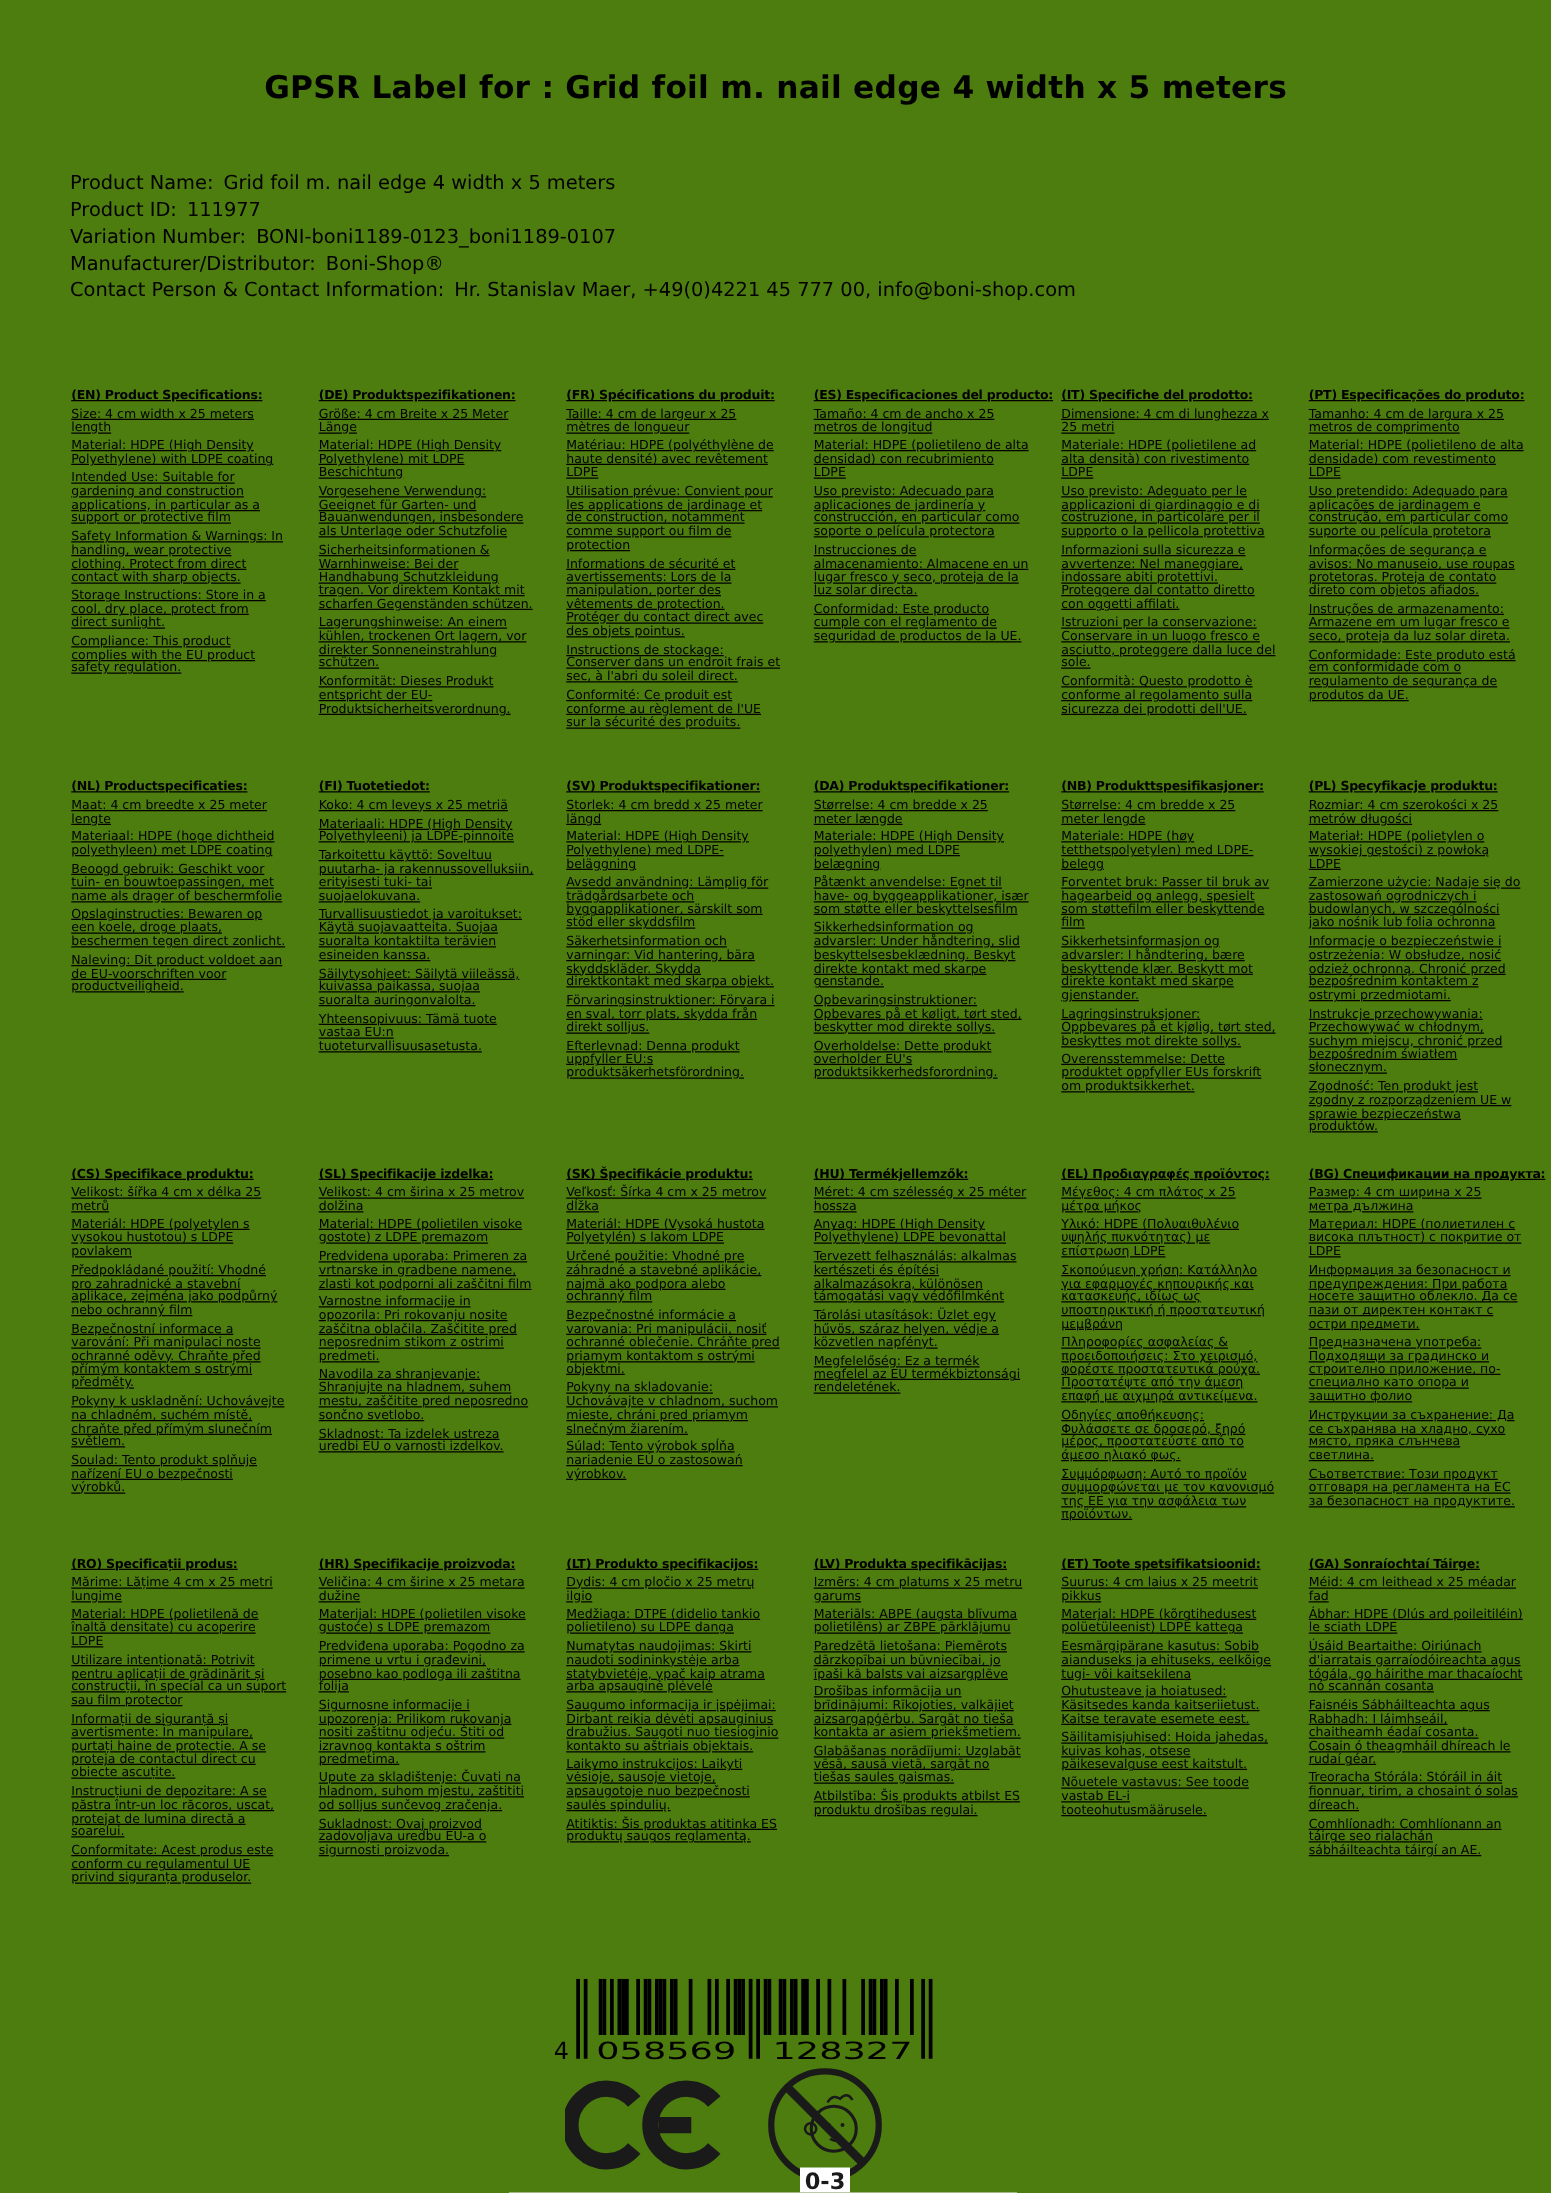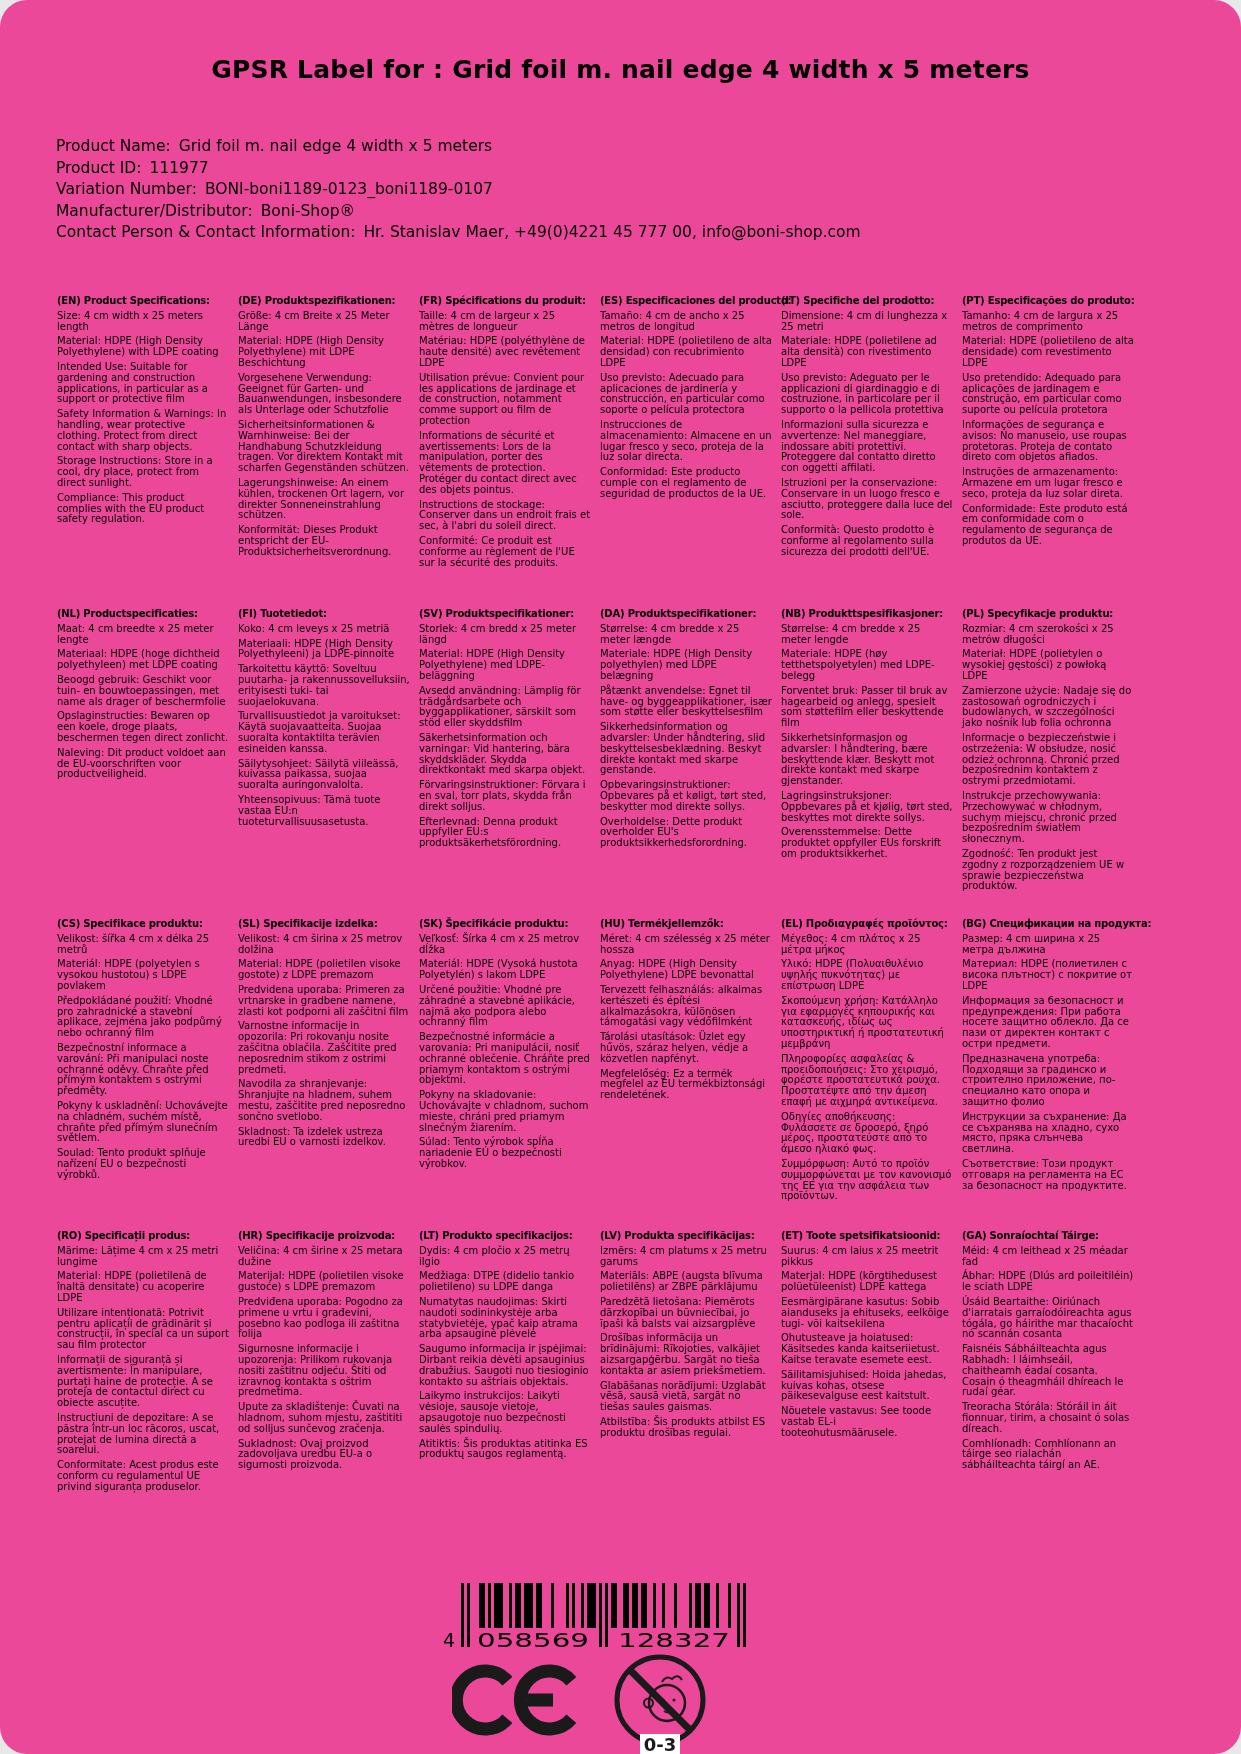--- a/index.html
+++ b/index.html
@@ -1,25 +1,25 @@
 <!DOCTYPE html>
 <html><head>
 <meta charset="utf-8">
 <style>
   html,body{margin:0;padding:0;background:#e8e8e8;}
-  .page{position:relative;width:1241px;height:1754px;margin:0 auto;background:#ec4899;color:#000;
-        font-family:"DejaVu Sans","Liberation Sans",sans-serif;overflow:hidden;border-radius:27px;}
+  .page{position:relative;width:1241px;height:1754px;margin:0 auto;background:#4d7c0f;color:#000;
+        font-family:"DejaVu Sans","Liberation Sans",sans-serif;overflow:hidden;}
   .title{position:absolute;top:55px;left:0;width:100%;text-align:center;
          font-size:25px;font-weight:bold;letter-spacing:.2px;}
   .info{position:absolute;left:56px;top:136px;font-size:15.5px;line-height:21.5px;}
   .info-row{white-space:nowrap;}
   .info-label{font-weight:normal;margin-right:8px;}
-  .spec-grid{position:absolute;left:57px;top:296px;display:grid;
-             grid-template-columns:repeat(6,172px);column-gap:9px;
-             grid-template-rows:313px 310px 312px auto;}
+  .spec-grid{position:absolute;left:57px;top:312px;display:grid;
+             grid-template-columns:repeat(6,172px);column-gap:26px;
+             grid-template-rows:313px 310px 312px auto;text-decoration:underline;}
   .spec-cell{font-size:10px;line-height:10.8px;overflow:visible;}
   .spec-heading{font-size:10px;font-weight:bold;letter-spacing:-.2px;white-space:nowrap;margin:0 0 1px;}
   .spec-par{margin:4px 0 0;}
   .barcode-block{position:absolute;left:441px;top:1583px;}
   .ce-block{position:absolute;left:452px;top:1660px;}
   .age-block{position:absolute;left:610px;top:1650px;}
   svg text{font-family:"DejaVu Sans","Liberation Sans",sans-serif;}
 </style>
 </head>
 <body>
@@ -171,21 +171,21 @@
         <p class="spec-par">Navodila za shranjevanje: Shranjujte na hladnem, suhem mestu, zaščitite pred neposredno sončno svetlobo.</p>
         <p class="spec-par">Skladnost: Ta izdelek ustreza uredbi EU o varnosti izdelkov.</p>
       </div>
       <div class="spec-cell">
         <div class="spec-heading">(SK) Špecifikácie produktu:</div>
         <p class="spec-par">Veľkosť: Šírka 4 cm x 25 metrov dĺžka</p>
         <p class="spec-par">Materiál: HDPE (Vysoká hustota Polyetylén) s lakom LDPE</p>
         <p class="spec-par">Určené použitie: Vhodné pre záhradné a stavebné aplikácie, najmä ako podpora alebo ochranný film</p>
         <p class="spec-par">Bezpečnostné informácie a varovania: Pri manipulácii, nosiť ochranné oblečenie. Chráňte pred priamym kontaktom s ostrými objektmi.</p>
         <p class="spec-par">Pokyny na skladovanie: Uchovávajte v chladnom, suchom mieste, chráni pred priamym slnečným žiarením.</p>
-        <p class="spec-par">Súlad: Tento výrobok spĺňa nariadenie EÚ o bezpečnosti výrobkov.</p>
+        <p class="spec-par">Súlad: Tento výrobok spĺňa nariadenie EÚ o zastosowań výrobkov.</p>
       </div>
       <div class="spec-cell">
         <div class="spec-heading">(HU) Termékjellemzők:</div>
         <p class="spec-par">Méret: 4 cm szélesség x 25 méter hossza</p>
         <p class="spec-par">Anyag: HDPE (High Density Polyethylene) LDPE bevonattal</p>
         <p class="spec-par">Tervezett felhasználás: alkalmas kertészeti és építési alkalmazásokra, különösen támogatási vagy védőfilmként</p>
         <p class="spec-par">Tárolási utasítások: Üzlet egy hűvös, száraz helyen, védje a közvetlen napfényt.</p>
         <p class="spec-par">Megfelelőség: Ez a termék megfelel az EU termékbiztonsági rendeletének.</p>
       </div>
       <div class="spec-cell">

